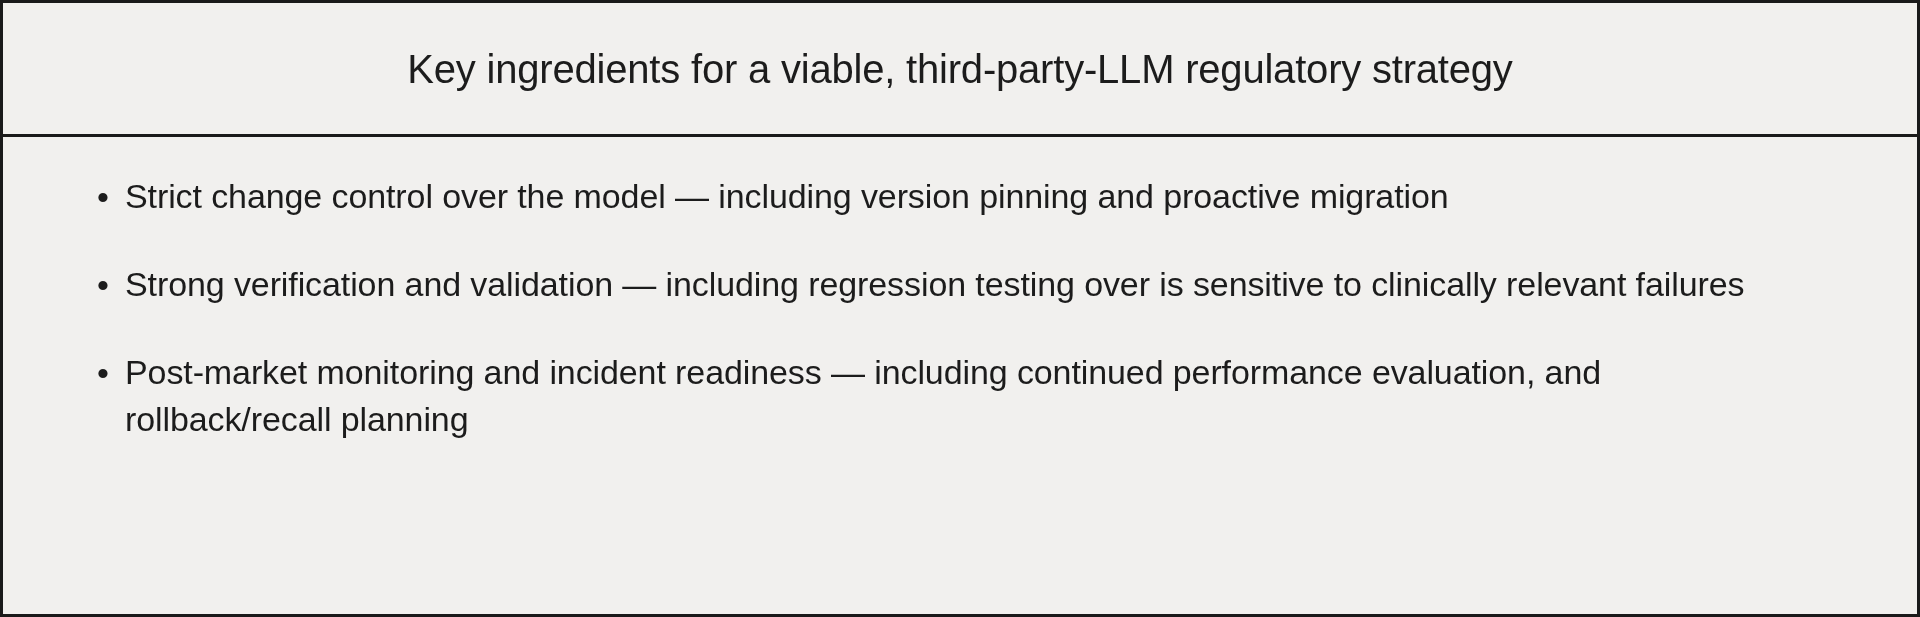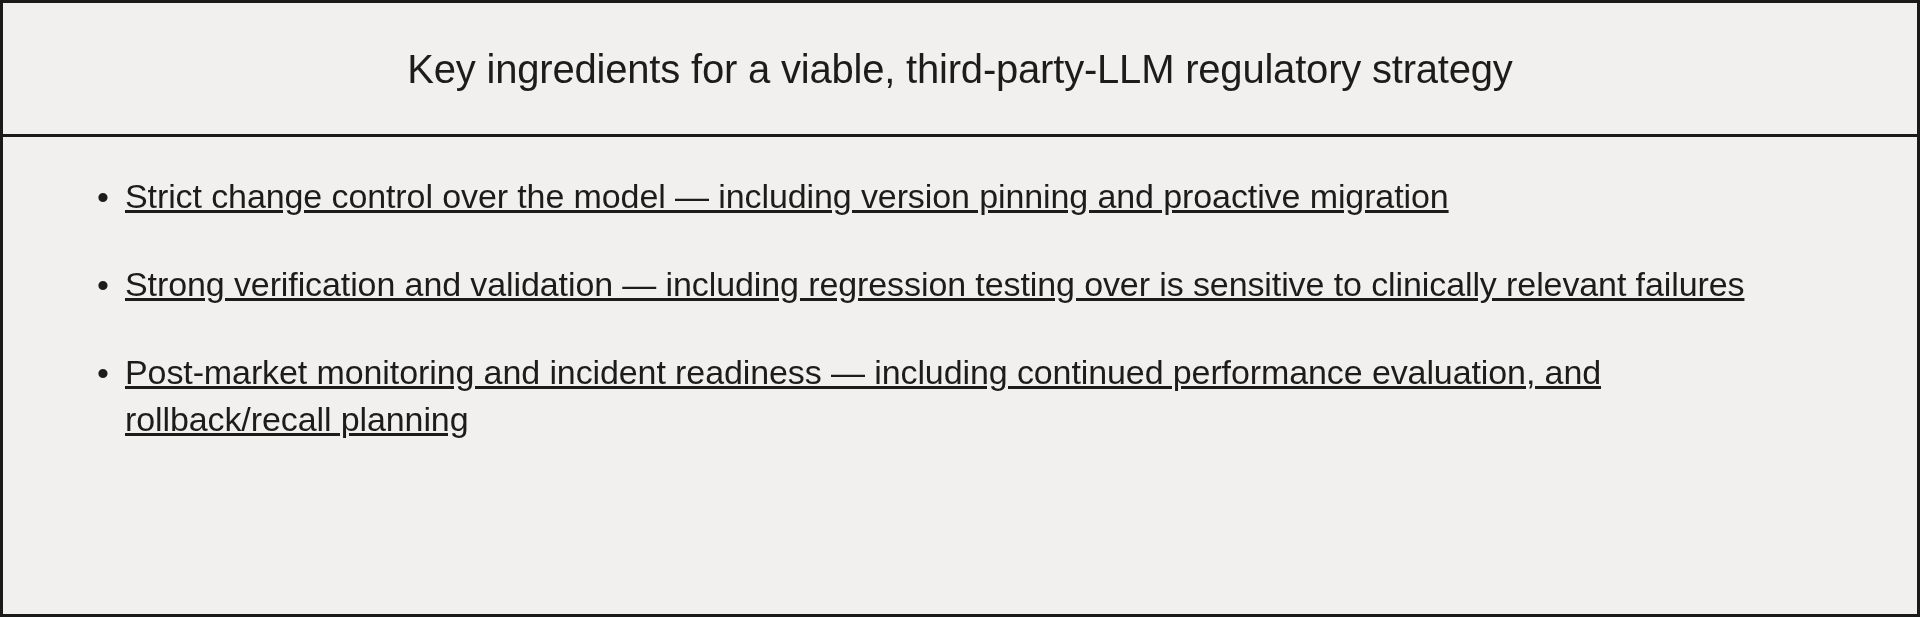--- a/index.html
+++ b/index.html
@@ -83,21 +83,20 @@
     box-sizing: border-box;
   }
 
   .bullet-text {
     flex: 1 1 auto;
     font-size: 34px;
     line-height: 47px;
     color: #1c1c1c;
     letter-spacing: -0.1px;
     max-width: 1665px;
-    text-decoration: underline;
   }
 </style>
 </head>
 <body>
 
 <div class="slide">
 
   <div class="title-band">
     <div class="slide-title">Key ingredients for a viable, third-party-LLM regulatory strategy</div>
   </div>

